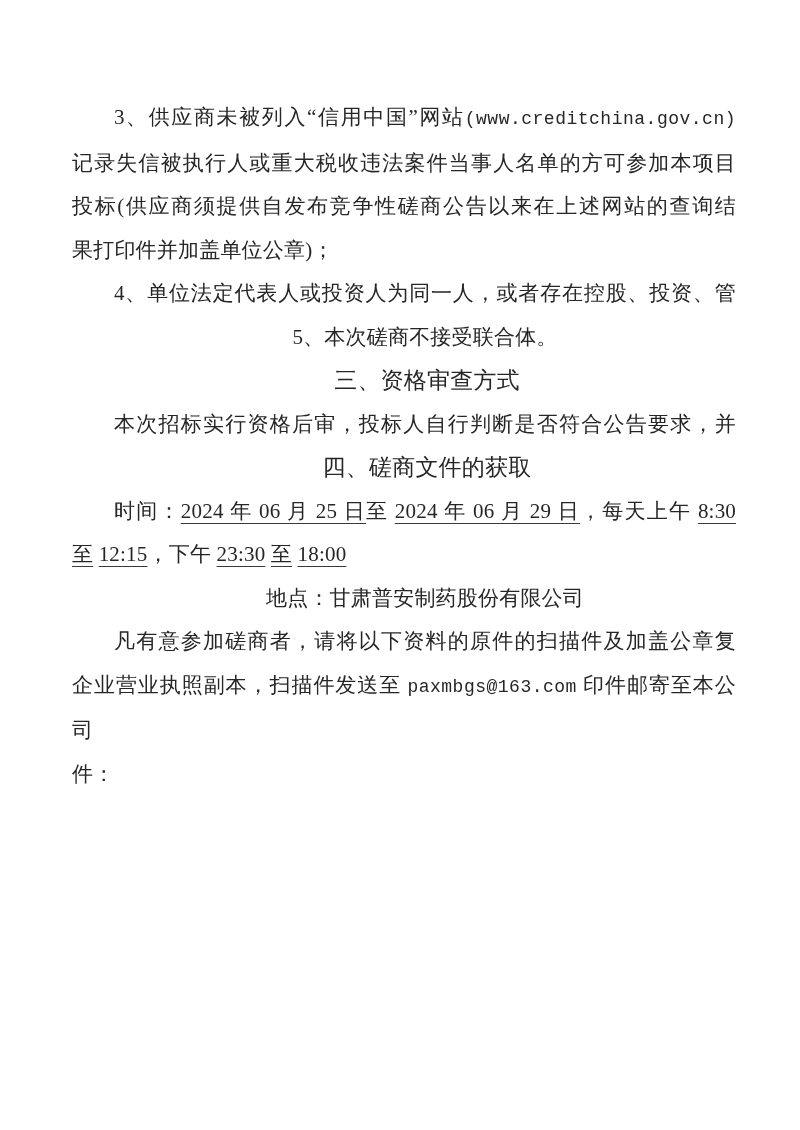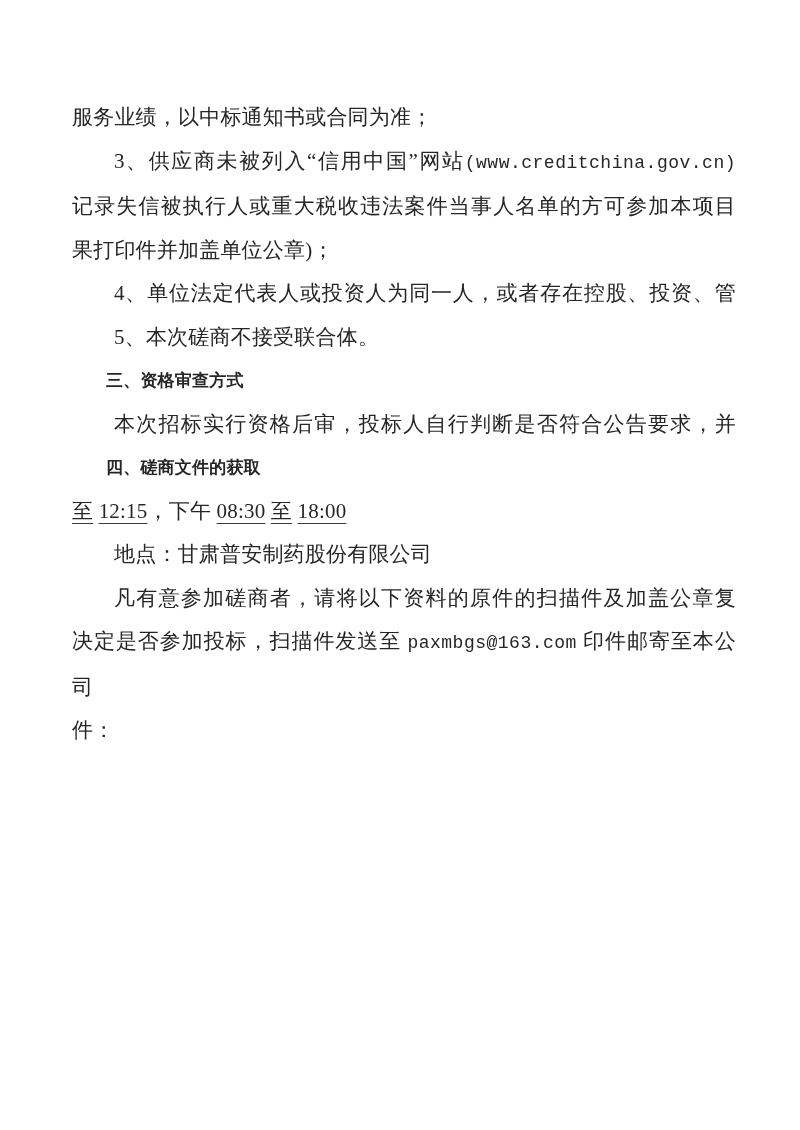--- a/index.html
+++ b/index.html
@@ -16,71 +16,72 @@
     position:absolute;
     left:72px;top:96px;
     width:664px;
   }
   .line{
     font-size:21px;
     line-height:43.5px;
     letter-spacing:0.2px;
     text-align:left;
   }
-  .indent{text-indent:2em;}
+  .indent{text-indent:2em;text-align:center;}
   .fill{
     text-align:justify;
     text-align-last:justify;
   }
   .heading{
     font-family:"Liberation Sans","DejaVu Sans",sans-serif;
-    font-weight:700;
-    font-size:17px;
+    font-weight:400;
+    font-size:23px;
   }
   .mono{
     font-family:"Liberation Mono","DejaVu Sans Mono",monospace;
     font-size:18px;
     letter-spacing:0.5px;
   }
   .u{
     text-decoration:underline;
     text-underline-offset:5px;
     text-decoration-thickness:1px;
     text-decoration-color:#3a3a3a;
   }
 </style>
 </head>
 <body>
 
 <div class="page">
   <div class="content">
 
-    <div class="line">服务业绩，以中标通知书或合同为准；</div>
 
     <div class="line indent fill"><span>3、供应商未被列入“信用中国”网站</span><span class="mono">(www.creditchina.gov.cn)</span></div>
 
     <div class="line fill">记录失信被执行人或重大税收违法案件当事人名单的方可参加本项目</div>
+    <div class="line fill">投标(供应商须提供自发布竞争性磋商公告以来在上述网站的查询结</div>
     <div class="line">果打印件并加盖单位公章)；</div>
 
     <div class="line indent fill">4、单位法定代表人或投资人为同一人，或者存在控股、投资、管</div>
 
     <div class="line indent">5、本次磋商不接受联合体。</div>
 
     <div class="line indent heading">三、资格审查方式</div>
 
     <div class="line indent fill">本次招标实行资格后审，投标人自行判断是否符合公告要求，并</div>
 
     <div class="line indent heading">四、磋商文件的获取</div>
 
+    <div class="line indent fill"><span>时间：</span><span class="u">2024 年 06 月 25 日</span><span>至 </span><span class="u">2024 年 06 月 29 日</span><span>，每天上午 </span><span class="u">8:30</span></div>
 
-    <div class="line"><span class="u">至</span><span> </span><span class="u">12:15</span><span>，下午 </span><span class="u">08:30</span><span> </span><span class="u">至</span><span> </span><span class="u">18:00</span></div>
+    <div class="line"><span class="u">至</span><span> </span><span class="u">12:15</span><span>，下午 </span><span class="u">23:30</span><span> </span><span class="u">至</span><span> </span><span class="u">18:00</span></div>
 
     <div class="line indent">地点：甘肃普安制药股份有限公司</div>
 
     <div class="line indent fill">凡有意参加磋商者，请将以下资料的原件的扫描件及加盖公章复</div>
 
-    <div class="line fill"><span>决定是否参加投标，扫描件发送至 </span><span class="mono">paxmbgs@163.com</span><span> 印件邮寄至本公司</span></div>
+    <div class="line fill"><span>企业营业执照副本，扫描件发送至 </span><span class="mono">paxmbgs@163.com</span><span> 印件邮寄至本公司</span></div>
 
     <div class="line">件：</div>
 
 
   </div>
 </div>
 
 </body></html>

